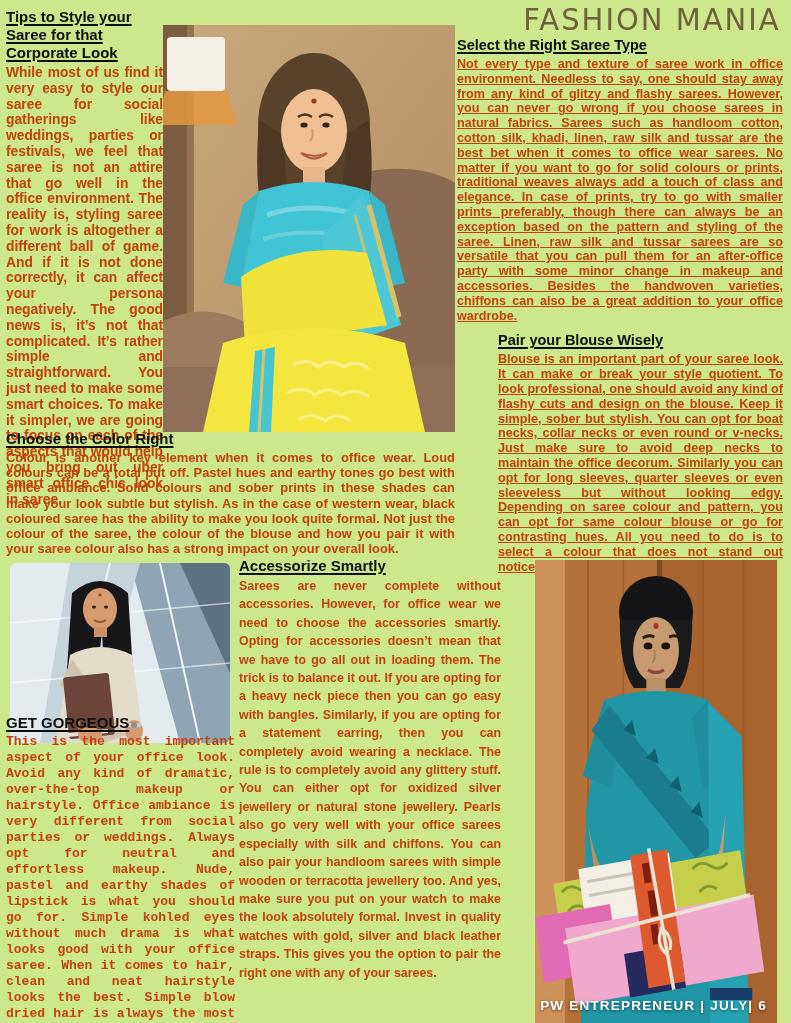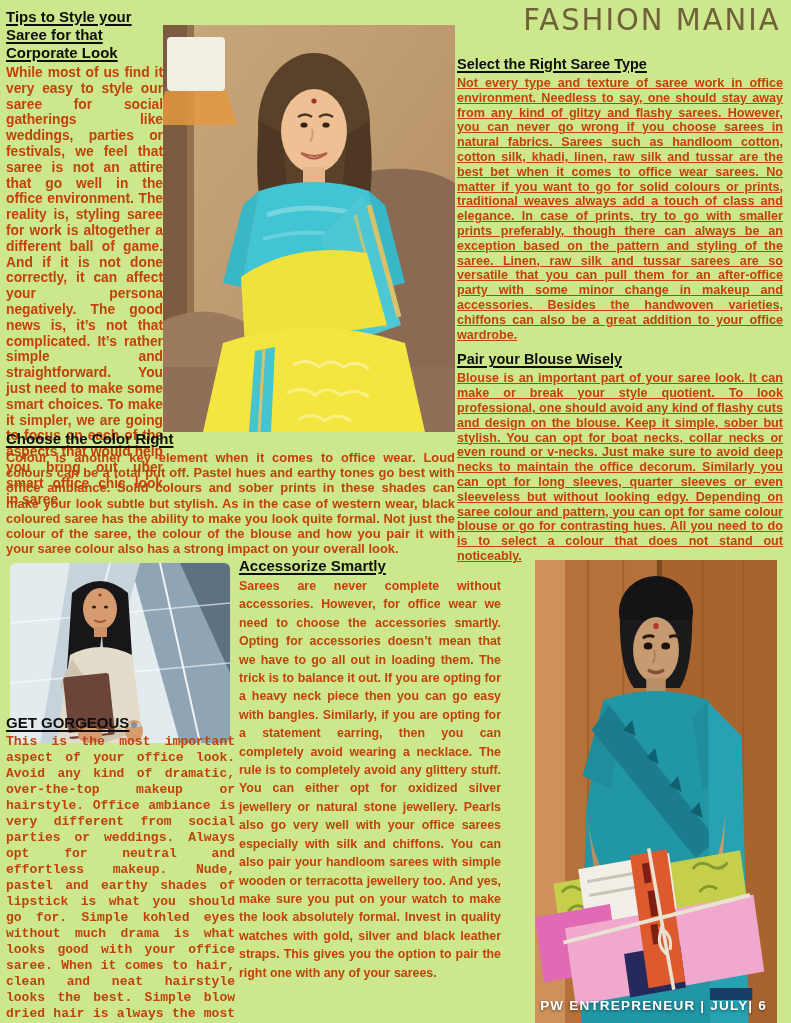--- a/index.html
+++ b/index.html
@@ -22,25 +22,25 @@
     position:absolute; top:2px; left:518px; width:268px; text-align:center;
     font-family:"DejaVu Sans", sans-serif; font-weight:400;
     font-size:29px; letter-spacing:2px; color:#6f6139; transform:scaleY(1.05);
   }
 
   
   #sec-tips { left:6px; top:8px; width:157px; }
   #sec-tips h2 { font-size:15px; line-height:18px; }
   #sec-tips .body { font-size:13.8px; line-height:15.8px; }
 
-  #col-right { left:457px; top:56px; width:326px; }
+  #col-right { left:457px; top:37px; width:326px; }
   #col-right .sec-inner { position:static; }
   #col-right h2 { font-size:14.5px; }
   #col-right .body { font-size:12.6px; line-height:14.8px;text-decoration:underline; }
-  #sec-blouse { margin-top:9px; }
+  #sec-blouse { margin-top:9px;margin-left:41px; }
 
   #sec-color { left:6px; top:430px; width:449px; }
   #sec-color h2 { font-size:15px; }
   #sec-color .body { font-size:12.9px; line-height:15.2px; }
 
   #sec-accessorize { left:239px; top:557px; width:262px; }
   #sec-accessorize h2 { font-size:15px; }
   #sec-accessorize .body { font-size:12.4px; line-height:18.4px; }
 
   #sec-gorgeous { left:6px; top:714px; width:229px; }

